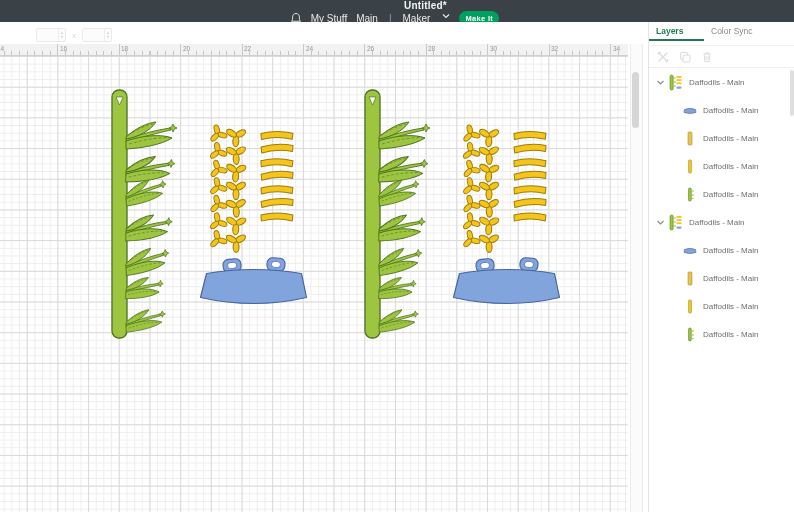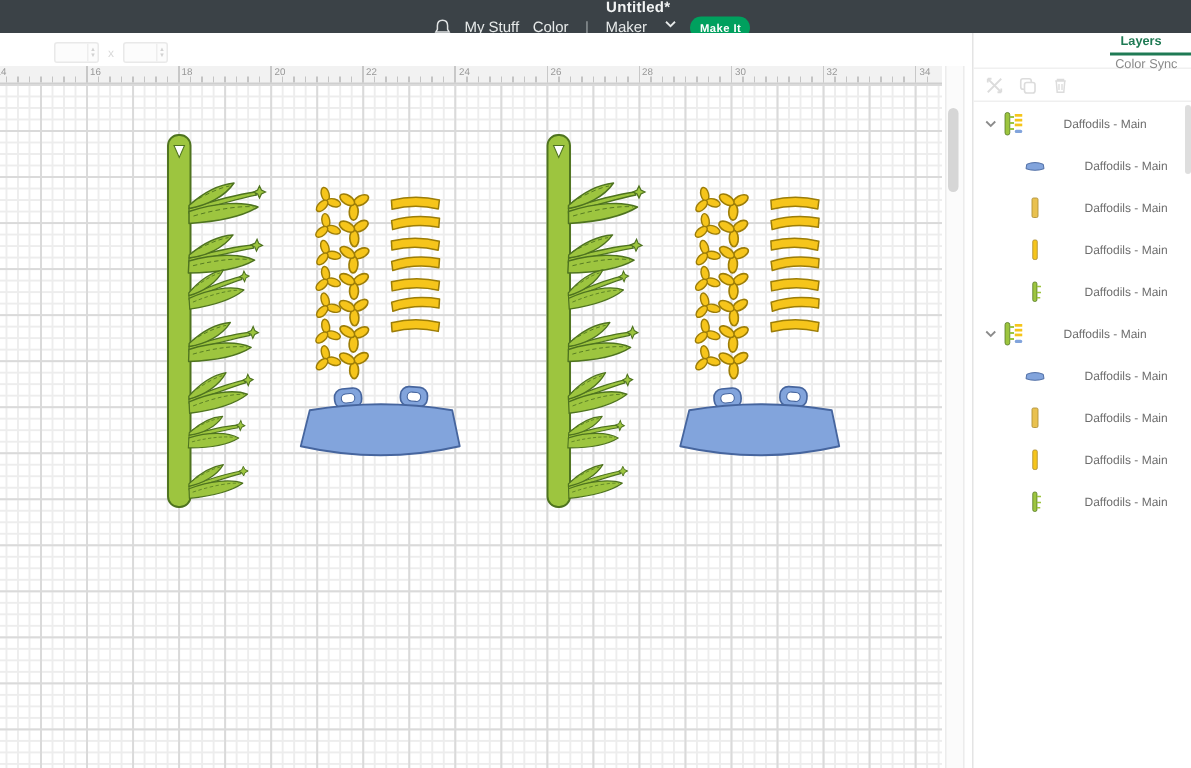--- a/index.html
+++ b/index.html
@@ -49,52 +49,52 @@
         background-size:30.7px 30.7px,30.7px 30.7px,7.675px 7.675px,7.675px 7.675px;
         background-position:-4px 0,0 0,-4px 0,0 0;}
   .shapes{position:absolute;left:0;top:0;}
 
   .vscrollbar{position:absolute;left:630px;top:22px;width:11px;height:468px;background:#fbfbfb;
               border-left:1px solid #ececec;border-right:1px solid #ececec;}
   .vscrollbar .thumb{position:absolute;left:1px;top:28px;width:7px;height:56px;border-radius:4px;background:#d6d6d6;}
 
   
   .panel{position:absolute;left:648px;top:0;width:146px;height:490px;background:#fff;border-left:1px solid #e4e4e4;}
-  .tabs{display:flex;align-items:flex-end;height:23px;border-bottom:1px solid #f0f0f0;flex-direction:column;}
+  .tabs{display:flex;align-items:center;height:23px;border-bottom:1px solid #f0f0f0;}
   .tab{font-size:8.5px;padding:0 10px 5px 7px;color:#8a8a8a;cursor:pointer;}
   .tab.active{color:var(--tab_active,#1f7a54);border-bottom:2px solid var(--tab_active,#1f7a54);
               padding-bottom:3px;font-weight:bold;min-width:38px;}
   .panel-tools{display:flex;align-items:center;gap:10px;height:21px;padding-left:8px;border-bottom:1px solid #efefef;}
   .ptool{width:12px;height:12px;cursor:default;}
   .layer-list{position:relative;}
   .layer-row{height:28px;display:flex;align-items:center;cursor:pointer;}
   .layer-row.header{padding-left:7px;}
   .layer-row.child{padding-left:34px;}
   .chev{margin-right:4px;}
   .lthumb{margin-right:6px;flex:none;}
-  .layer-label{font-size:8px;color:var(--label_gray,#6e6e6e);white-space:nowrap;margin-left:20px;}
+  .layer-label{font-size:8px;color:var(--label_gray,#6e6e6e);white-space:nowrap;}
   .panel-scrollbar{position:absolute;right:1px;top:48px;width:4px;height:260px;}
   .panel-scrollbar .thumb{width:4px;height:46px;border-radius:2px;background:#dedede;}
 </style>
 </head>
 <body>
 
 <div class="app">
 
   <header class="topbar">
     <div class="tb-left">
       <span class="tb-title">Untitled*</span>
     </div>
     <div class="tb-right">
       <svg class="bell" width="12" height="13" viewBox="0 0 12 13">
         <path d="M6,1.5 C3.8,1.5 2.6,3 2.6,5.2 L2.6,7.6 L1.6,9.3 L10.4,9.3 L9.4,7.6 L9.4,5.2 C9.4,3 8.2,1.5 6,1.5 Z" fill="none" stroke="#dfe2e3" stroke-width="1"></path>
         <path d="M4.8,10.3 A1.3,1.3 0 0 0 7.2,10.3" fill="none" stroke="#dfe2e3" stroke-width="1"></path>
       </svg>
       <span class="tb-link">My Stuff</span>
-      <span class="tb-link">Color</span>
+      <span class="tb-link">Main</span>
       <span class="tb-sep">|</span>
       <span class="machine">
         <span>Maker</span>
         <svg width="8" height="6" viewBox="0 0 8 6">
           <polyline points="1,1.5 4,4.5 7,1.5" fill="none" stroke="#e7eaea" stroke-width="1.2"></polyline>
         </svg>
       </span>
       <button class="makeit">Make It</button>
     </div>
   </header>

